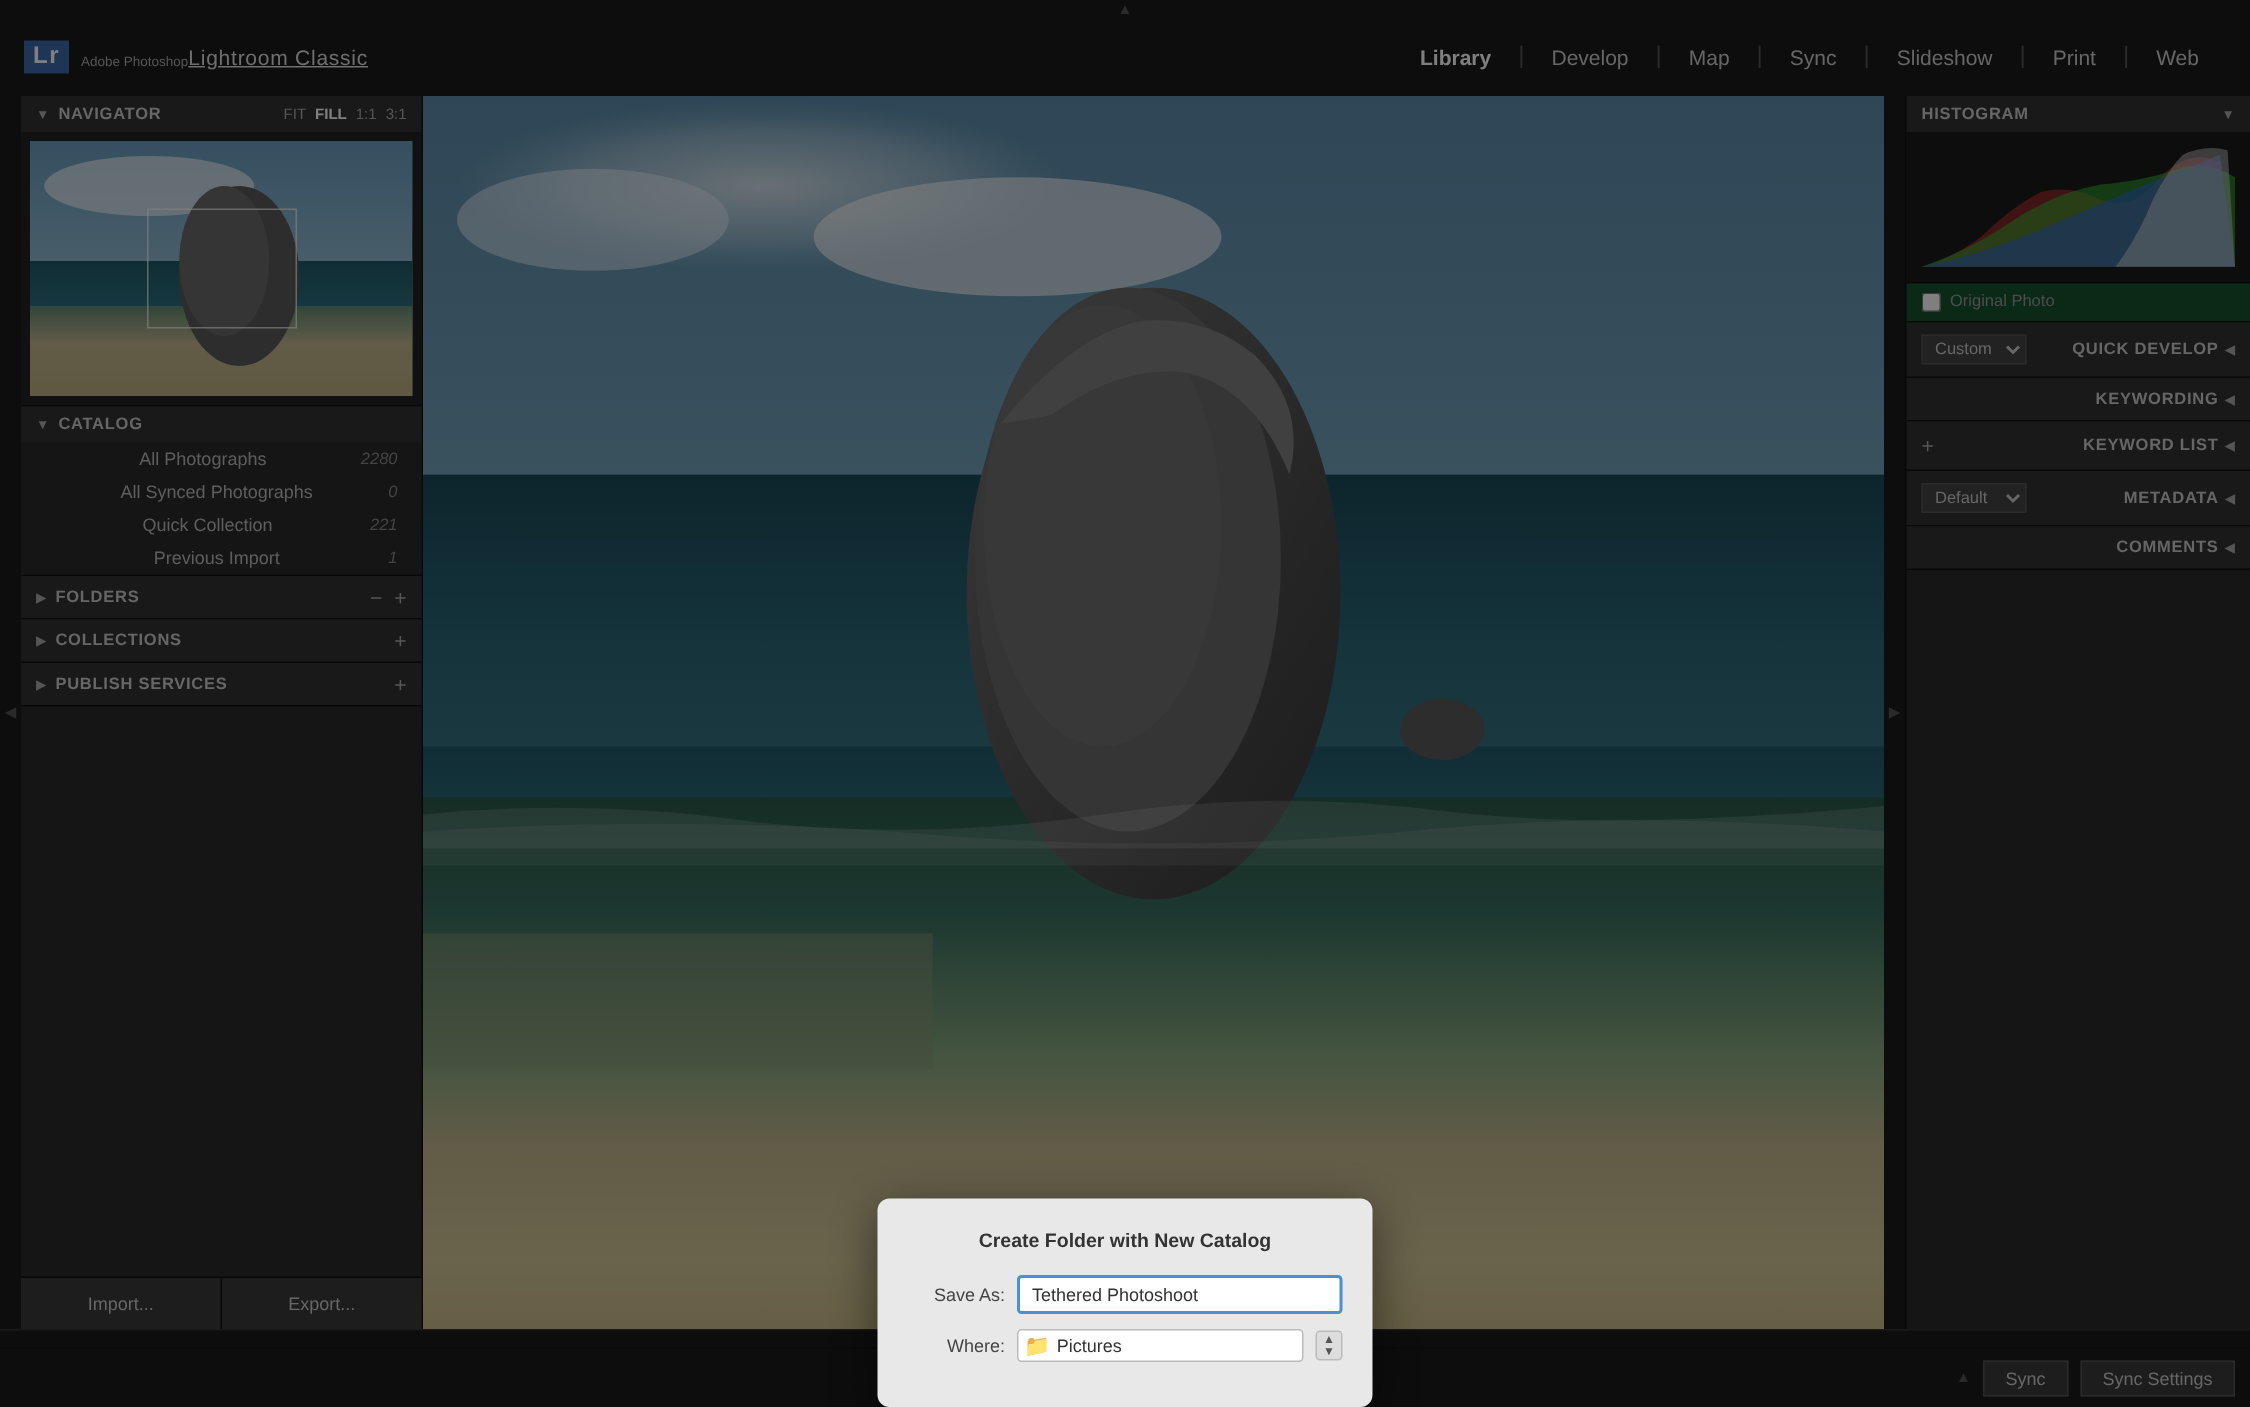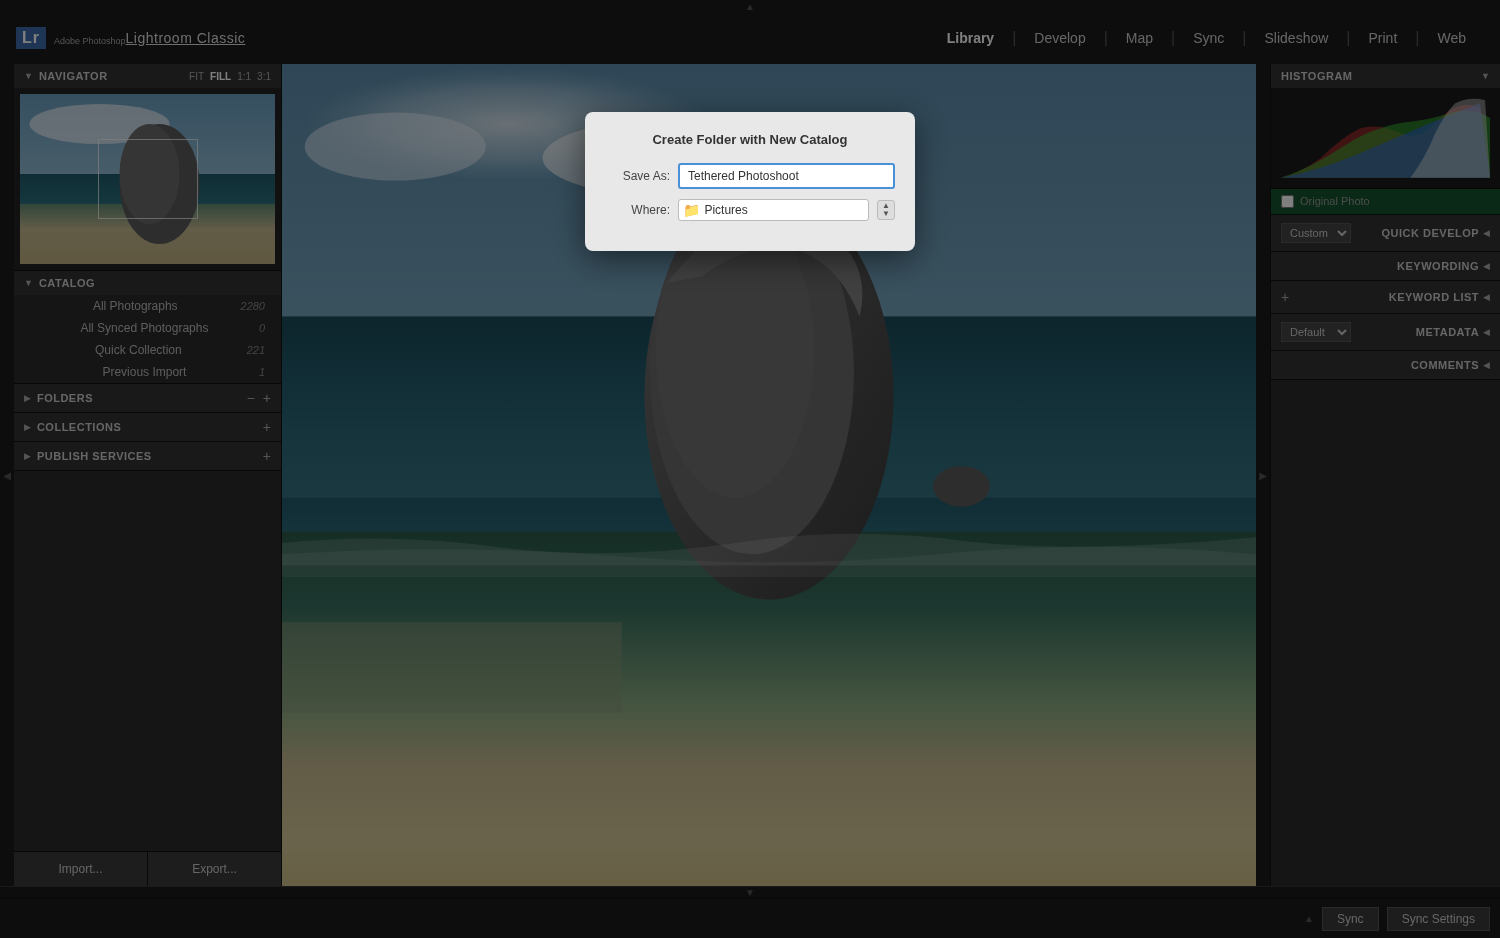--- a/index.html
+++ b/index.html
@@ -445,21 +445,21 @@
       color: #555;
       font-size: 10px;
     }
 
     
     #modal-overlay {
       position: fixed;
       top: 0; left: 0; right: 0; bottom: 0;
       background: rgba(0,0,0,0.5);
       display: flex;
-      align-items: flex-start;
+      align-items: flex-end;
       justify-content: center;
       padding-top: 112px;
       z-index: 1000;
     }
     #modal-dialog {
       background: #e8e8e8;
       border-radius: 8px;
       width: 330px;
       padding: 20px;
       box-shadow: 0 8px 32px rgba(0,0,0,0.5);

